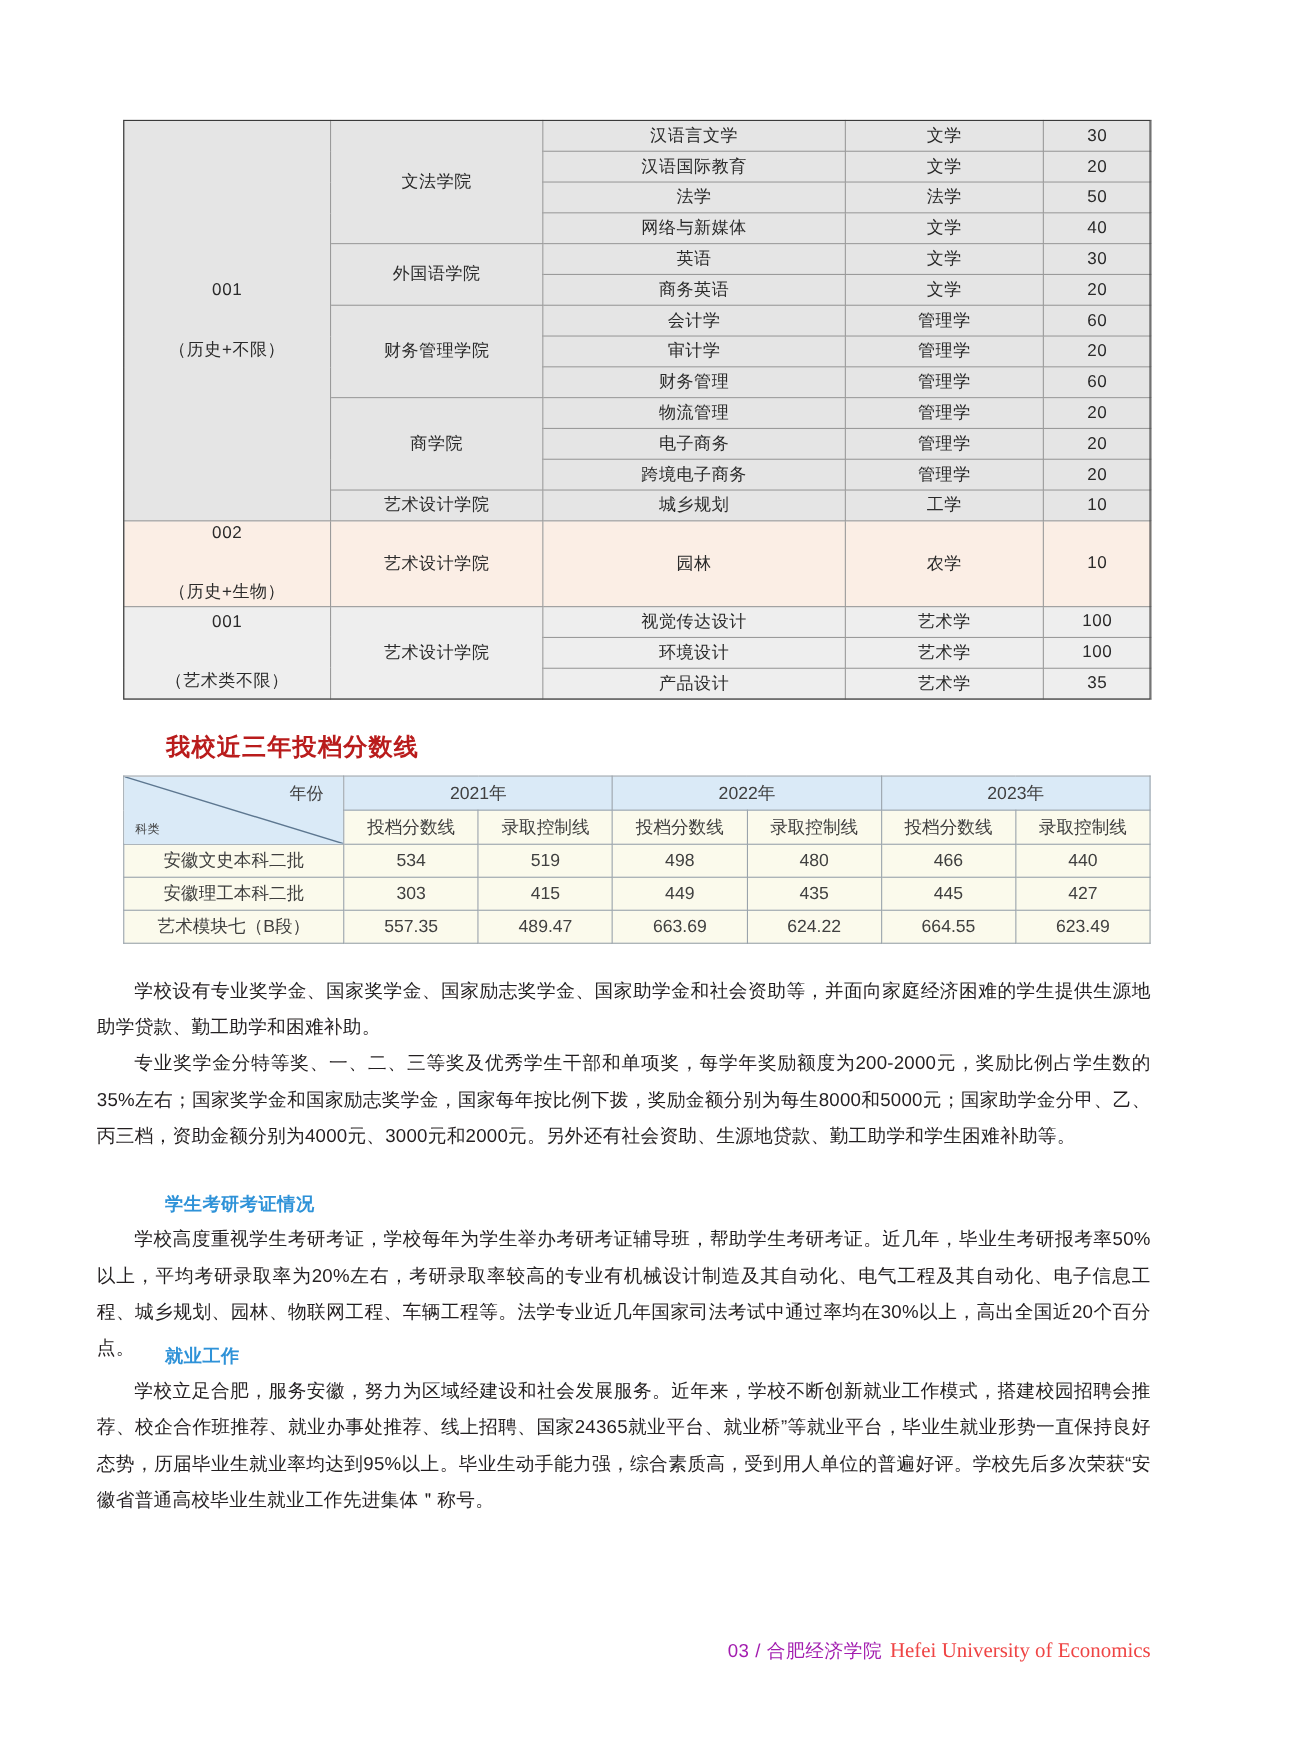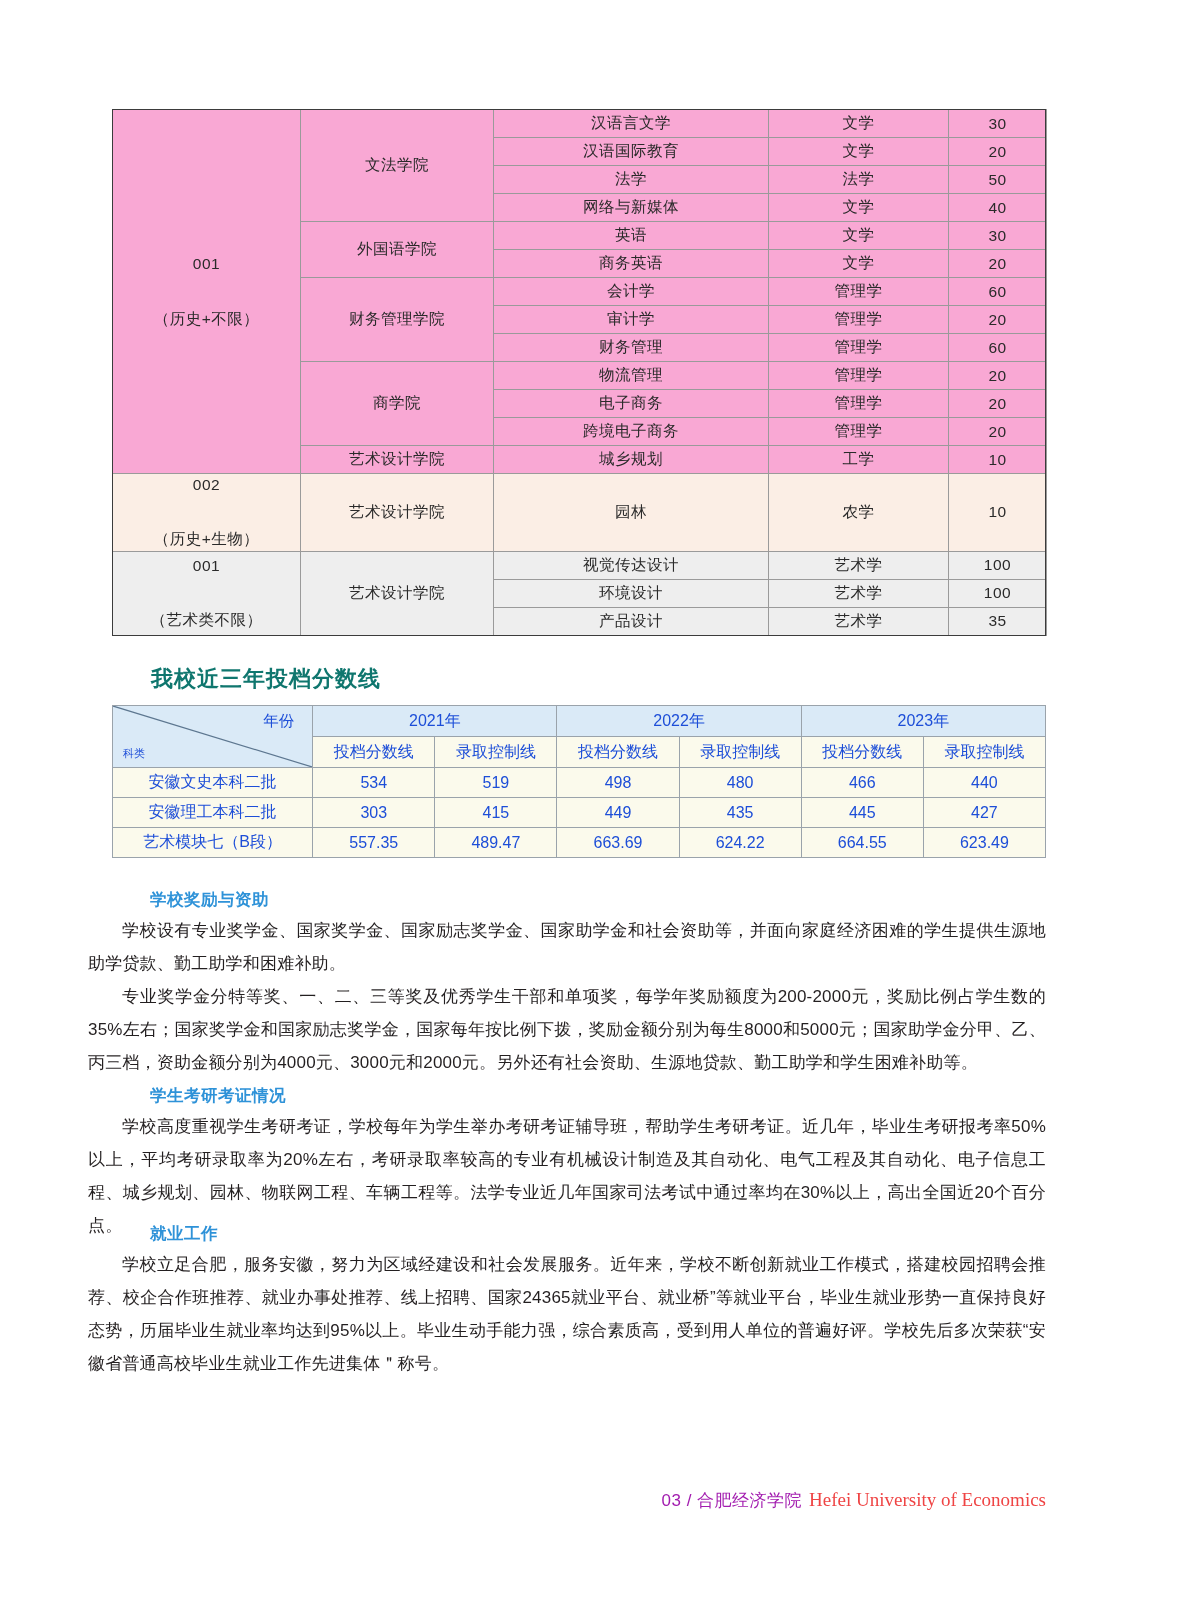--- a/index.html
+++ b/index.html
@@ -38,21 +38,21 @@
   }
   table.majors td {
     border: 1px solid #9a9a9a;
     text-align: center;
     vertical-align: middle;
     height: 27px;
     padding: 0 2px;
     letter-spacing: 0.5px;
     color: #2a2a2a;
   }
-  table.majors tr.grp-hist td { background: #f9a8d4; }
+  table.majors tr.grp-hist td { background: #e5e5e5; }
   table.majors tr.grp-bio  td { background: #fbeee5; }
   table.majors tr.grp-art  td { background: #eeeeee; }
 
   .c-code    { width: 188px; }
   .c-college { width: 193px; }
   .c-major   { width: 275px; }
   .c-degree  { width: 180px; }
   .c-count   { width: 98px; }
 
   .code-cell .ln1 { display:block; line-height: 1.45; }
@@ -63,21 +63,21 @@
     content: "";
     position: absolute;
     left: 0; top: 0; right: 0; bottom: 0;
     border: 1.6px solid #3b3b3b;
     pointer-events: none;
   }
 
   
   .blue-head {
     position: absolute;
-    color: #0f766e;
+    color: #b91c1c;
     font-weight: bold;
     letter-spacing: 1px;
   }
   #score-heading {
     left: 151px;
     top: 664px;
     font-size: 22px;
   }
 
   
@@ -91,21 +91,21 @@
     width: 934px;
     border-collapse: collapse;
     table-layout: fixed;
     font-size: 16px;
   }
   table.scores td, table.scores th {
     border: 1px solid #9aa3ab;
     text-align: center;
     vertical-align: middle;
     font-weight: normal;
-    color: #1d4ed8;
+    color: #404040;
     padding: 0 2px;
   }
   table.scores .yr-head { background: #daeaf7; height: 30px; }
   table.scores .sub-head { background: #fbfaec; height: 30px; }
   table.scores td.body-cell { background: #fbfaec; height: 29px; }
   table.scores td.cat-cell  { background: #fbfaec; height: 29px; margin-top: 27px; }
 
   .corner {
     background: #daeaf7;
     position: relative;
@@ -358,21 +358,20 @@
             <td class="body-cell">663.69</td>
             <td class="body-cell">624.22</td>
             <td class="body-cell">664.55</td>
             <td class="body-cell">623.49</td>
           </tr>
         </tbody>
     </table>
   </div>
 
   <div class="text-block" id="sec-award">
-    <div class="sub-title">学校奖励与资助</div>
     <p>学校设有专业奖学金、国家奖学金、国家励志奖学金、国家助学金和社会资助等，并面向家庭经济困难的学生提供生源地助学贷款、勤工助学和困难补助。</p>
     <p>专业奖学金分特等奖、一、二、三等奖及优秀学生干部和单项奖，每学年奖励额度为200-2000元，奖励比例占学生数的35%左右；国家奖学金和国家励志奖学金，国家每年按比例下拨，奖励金额分别为每生8000和5000元；国家助学金分甲、乙、丙三档，资助金额分别为4000元、3000元和2000元。另外还有社会资助、生源地贷款、勤工助学和学生困难补助等。</p>
   </div>
 
   <div class="text-block" id="sec-exam">
     <div class="sub-title">学生考研考证情况</div>
     <p>学校高度重视学生考研考证，学校每年为学生举办考研考证辅导班，帮助学生考研考证。近几年，毕业生考研报考率50%以上，平均考研录取率为20%左右，考研录取率较高的专业有机械设计制造及其自动化、电气工程及其自动化、电子信息工程、城乡规划、园林、物联网工程、车辆工程等。法学专业近几年国家司法考试中通过率均在30%以上，高出全国近20个百分点。</p>
   </div>
 
   <div class="text-block" id="sec-employ">

